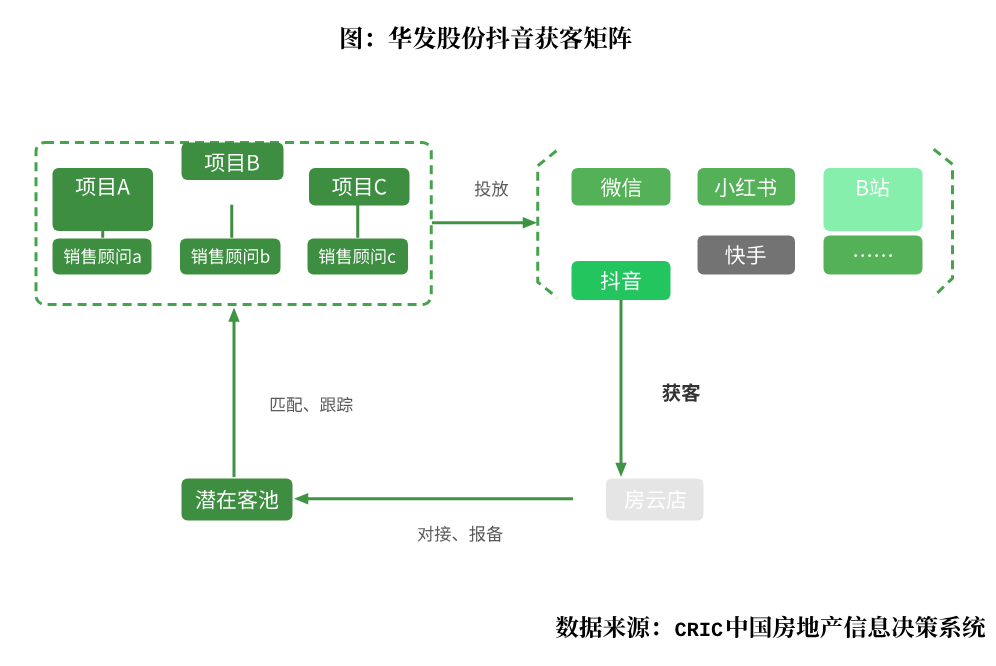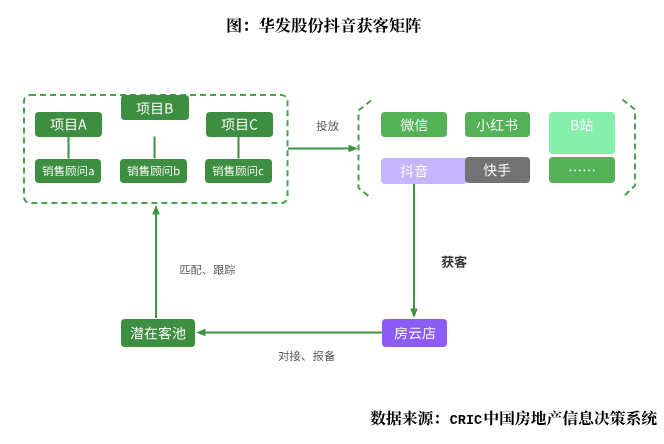--- a/index.html
+++ b/index.html
@@ -42,21 +42,21 @@
     <polygon points="414,318 410.2,308.5 417.8,308.5" stroke="none"></polygon>
     <line x1="156" y1="318" x2="156" y2="213.5"></line>
     <polygon points="156,205 152.2,214.5 159.8,214.5" stroke="none"></polygon>
     <line x1="382" y1="332.5" x2="204.5" y2="332.5"></line>
     <polygon points="196,332.5 205.5,328.7 205.5,336.3" stroke="none"></polygon>
   </g>
 </svg>
 
 <div class="group-dashed"></div>
 
-<div class="node " style="left:35px;top:111.5px;width:67px;height:25px;background:#3E8E41">
+<div class="node " style="left:35px;top:111.5px;width:67px;height:42px;background:#3E8E41">
     <span class="st">项目A</span>
     <svg class="glyph" aria-hidden="true" style="left:14px;top:5.5px" width="39.1" height="15.2" viewBox="-1.1 -12.6 39.1 15.2">
       <path d="M8.7 -7V-4C8.7 -2.6 8.3 -0.8 4.5 0.3C4.7 0.5 5 0.9 5.1 1.1C9.1 -0.2 9.7 -2.2 9.7 -4V-7ZM9.6 -1.3C10.7 -0.6 12.1 0.4 12.8 1.1L13.5 0.4C12.8 -0.3 11.4 -1.3 10.3 -1.9ZM0.4 -2.6 0.7 -1.5C2 -1.9 3.7 -2.5 5.3 -3.1L5.2 -4L3.5 -3.5V-9.1H5.1V-10.1H0.6V-9.1H2.4V-3.1ZM5.8 -8.7V-2.1H6.9V-7.8H11.4V-2.2H12.5V-8.7H9.2C9.4 -9.2 9.6 -9.7 9.8 -10.2H13.4V-11.1H5.3V-10.2H8.6C8.4 -9.7 8.3 -9.2 8.1 -8.7Z M17.3 -6.6H24.6V-4.3H17.3ZM17.3 -7.6V-9.9H24.6V-7.6ZM17.3 -3.3H24.6V-0.9H17.3ZM16.2 -10.9V1H17.3V0.1H24.6V1H25.7V-10.9Z M28.1 0H29.4L30.4 -3.1H34.1L35.1 0H36.5L33 -10.3H31.5ZM30.7 -4.2 31.2 -5.7C31.5 -6.9 31.9 -8 32.2 -9.2H32.3C32.6 -8 32.9 -6.9 33.3 -5.7L33.8 -4.2Z" fill="#FFFFFF"></path>
     </svg>
   </div>
 <div class="node " style="left:120.5px;top:95px;width:68px;height:25px;background:#3E8E41">
     <span class="st">项目B</span>
     <svg class="glyph" aria-hidden="true" style="left:14.4px;top:5.5px" width="39.2" height="15.2" viewBox="-1.1 -12.6 39.2 15.2">
       <path d="M8.7 -7V-4C8.7 -2.6 8.3 -0.8 4.5 0.3C4.7 0.5 5 0.9 5.1 1.1C9.1 -0.2 9.7 -2.2 9.7 -4V-7ZM9.6 -1.3C10.7 -0.6 12.1 0.4 12.8 1.1L13.5 0.4C12.8 -0.3 11.4 -1.3 10.3 -1.9ZM0.4 -2.6 0.7 -1.5C2 -1.9 3.7 -2.5 5.3 -3.1L5.2 -4L3.5 -3.5V-9.1H5.1V-10.1H0.6V-9.1H2.4V-3.1ZM5.8 -8.7V-2.1H6.9V-7.8H11.4V-2.2H12.5V-8.7H9.2C9.4 -9.2 9.6 -9.7 9.8 -10.2H13.4V-11.1H5.3V-10.2H8.6C8.4 -9.7 8.3 -9.2 8.1 -8.7Z M17.3 -6.6H24.6V-4.3H17.3ZM17.3 -7.6V-9.9H24.6V-7.6ZM17.3 -3.3H24.6V-0.9H17.3ZM16.2 -10.9V1H17.3V0.1H24.6V1H25.7V-10.9Z M29.4 0H32.7C35 0 36.6 -1 36.6 -3C36.6 -4.4 35.7 -5.2 34.5 -5.5V-5.5C35.4 -5.8 36 -6.7 36 -7.8C36 -9.6 34.5 -10.3 32.5 -10.3H29.4ZM30.7 -5.9V-9.2H32.3C33.9 -9.2 34.7 -8.8 34.7 -7.6C34.7 -6.5 34 -5.9 32.2 -5.9ZM30.7 -1V-4.9H32.5C34.3 -4.9 35.3 -4.3 35.3 -3.1C35.3 -1.7 34.3 -1 32.5 -1Z" fill="#FFFFFF"></path>
     </svg>
@@ -97,21 +97,21 @@
     <svg class="glyph" aria-hidden="true" style="left:10.6px;top:5.1px" width="43.9" height="15.9" viewBox="-1.1 -13.3 43.9 15.9">
       <path d="M6.5 -11.6V-0.3C6.5 -0.1 6.4 0 6.1 0C5.8 0.1 4.8 0.1 3.8 0C3.9 0.3 4.1 0.8 4.2 1.1C5.5 1.1 6.4 1.1 6.9 0.9C7.4 0.8 7.6 0.4 7.6 -0.3V-11.6ZM9.9 -8C11.1 -6 12.2 -3.4 12.5 -1.7L13.7 -2.2C13.3 -3.8 12.1 -6.4 10.9 -8.4ZM2.8 -8.3C2.5 -6.4 1.7 -4 0.4 -2.5C0.7 -2.4 1.2 -2.1 1.4 -1.9C2.7 -3.5 3.5 -6 4 -8.1Z M14.5 -0.7 14.7 0.4C16.1 0 17.9 -0.4 19.6 -0.7L19.5 -1.7C17.7 -1.3 15.8 -1 14.5 -0.7ZM14.8 -5.9C15.1 -6 15.4 -6.1 17.2 -6.3C16.6 -5.5 16 -4.8 15.7 -4.5C15.2 -4 14.9 -3.7 14.6 -3.6C14.7 -3.3 14.9 -2.8 14.9 -2.6C15.2 -2.7 15.8 -2.9 19.6 -3.5C19.6 -3.7 19.6 -4.1 19.6 -4.4L16.5 -3.9C17.7 -5.2 18.8 -6.7 19.8 -8.2L18.9 -8.8C18.6 -8.3 18.3 -7.8 17.9 -7.3L16 -7.1C16.9 -8.3 17.8 -9.9 18.5 -11.3L17.4 -11.8C16.8 -10.1 15.7 -8.3 15.3 -7.8C15 -7.4 14.7 -7 14.5 -7C14.6 -6.7 14.8 -6.2 14.8 -5.9ZM19.7 -0.8V0.2H27.4V-0.8H24.1V-9.4H27.1V-10.4H19.9V-9.4H23V-0.8Z M38 -10.6C38.9 -10 40.1 -9.2 40.7 -8.6L41.3 -9.4C40.7 -10 39.5 -10.8 38.7 -11.3ZM29.8 -9.3V-8.3H33.9V-5.5H28.8V-4.5H33.9V1.1H34.9V-4.5H40.1C39.9 -2.5 39.7 -1.6 39.5 -1.4C39.3 -1.2 39.2 -1.2 38.9 -1.2C38.6 -1.2 37.6 -1.2 36.8 -1.3C37 -1 37.1 -0.6 37.1 -0.3C38 -0.3 38.8 -0.2 39.3 -0.3C39.7 -0.3 40.1 -0.4 40.3 -0.7C40.8 -1.1 41 -2.2 41.2 -5.1C41.2 -5.2 41.2 -5.5 41.2 -5.5H39.2V-9.3H34.9V-11.7H33.9V-9.3ZM34.9 -5.5V-8.3H38.2V-5.5Z" fill="#FFFFFF"></path>
     </svg>
   </div>
 <div class="node " style="left:549px;top:111.5px;width:66px;height:42px;background:#86efac">
     <span class="st">B站</span>
     <svg class="glyph" aria-hidden="true" style="left:20.9px;top:5.1px" width="24.2" height="15.9" viewBox="-0.1 -13.3 24.2 15.9">
       <path d="M1.4 0H4.7C7 0 8.6 -1 8.6 -3C8.6 -4.4 7.7 -5.2 6.5 -5.5V-5.5C7.4 -5.8 8 -6.7 8 -7.8C8 -9.6 6.5 -10.3 4.5 -10.3H1.4ZM2.7 -5.9V-9.2H4.3C5.9 -9.2 6.7 -8.8 6.7 -7.6C6.7 -6.5 6 -5.9 4.2 -5.9ZM2.7 -1V-4.9H4.5C6.3 -4.9 7.3 -4.3 7.3 -3.1C7.3 -1.7 6.3 -1 4.5 -1Z M10 -9.1V-8.1H15.5V-9.1ZM10.6 -7.4C10.9 -5.8 11.2 -3.7 11.2 -2.3L12.1 -2.5C12 -3.9 11.7 -5.9 11.4 -7.5ZM11.6 -11.4C12 -10.8 12.4 -9.8 12.6 -9.3L13.6 -9.6C13.4 -10.2 13 -11 12.6 -11.7ZM13.8 -7.7C13.6 -6 13.3 -3.5 12.9 -2C11.7 -1.7 10.7 -1.5 9.9 -1.3L10.1 -0.3C11.6 -0.6 13.5 -1.1 15.4 -1.6L15.3 -2.6L13.8 -2.2C14.1 -3.7 14.5 -5.8 14.8 -7.5ZM15.7 -5.1V1.1H16.8V0.4H21V1.1H22.1V-5.1H19.1V-7.9H22.6V-8.9H19.1V-11.8H18V-5.1ZM16.8 -0.5V-4.1H21V-0.5Z" fill="#FFFFFF"></path>
     </svg>
   </div>
-<div class="node " style="left:381px;top:158px;width:86px;height:25.5px;background:#c4b5fd">
+<div class="node " style="left:381px;top:174px;width:66px;height:25.5px;background:#22c55e">
     <span class="st">抖音</span>
     <svg class="glyph" aria-hidden="true" style="left:18.1px;top:5px" width="29.8" height="16" viewBox="-1 -13.4 29.8 16">
       <path d="M6.6 -10C7.4 -9.5 8.5 -8.8 9 -8.2L9.6 -9C9.1 -9.6 8 -10.3 7.1 -10.8ZM5.9 -6.5C6.8 -6 8 -5.3 8.5 -4.8L9.1 -5.7C8.5 -6.2 7.4 -6.8 6.4 -7.3ZM10.4 -11.8V-3.7L5.3 -2.8L5.5 -1.9L10.4 -2.7V1.1H11.5V-2.8L13.5 -3.2L13.3 -4.1L11.5 -3.8V-11.8ZM2.6 -11.8V-8.9H0.7V-7.9H2.6V-4.9C1.8 -4.7 1.1 -4.5 0.5 -4.3L0.8 -3.3L2.6 -3.9V-0.2C2.6 -0 2.5 0 2.3 0.1C2.1 0.1 1.5 0.1 0.9 0C1 0.3 1.1 0.8 1.2 1C2.2 1 2.7 1 3.1 0.8C3.5 0.7 3.6 0.4 3.6 -0.2V-4.2L5.5 -4.7L5.4 -5.7L3.6 -5.2V-7.9H5.4V-8.9H3.6V-11.8Z M20.1 -11.7C20.3 -11.3 20.5 -10.9 20.6 -10.5H15.6V-9.5H26.6V-10.5H21.8C21.7 -10.9 21.4 -11.5 21.1 -11.9ZM17.5 -9.2C17.8 -8.6 18.2 -7.8 18.3 -7.2H14.8V-6.2H27.2V-7.2H23.7C24.1 -7.8 24.4 -8.6 24.7 -9.2L23.6 -9.5C23.4 -8.8 22.9 -7.9 22.6 -7.2H18.9L19.4 -7.3C19.3 -7.9 18.9 -8.8 18.5 -9.5ZM17.7 -1.8H24.4V-0.3H17.7ZM17.7 -2.7V-4.1H24.4V-2.7ZM16.7 -5V1.1H17.7V0.6H24.4V1.1H25.5V-5Z" fill="#FFFFFF"></path>
     </svg>
   </div>
 <div class="node " style="left:464.5px;top:157px;width:65px;height:25.5px;background:#737373">
     <span class="st">快手</span>
     <svg class="glyph" aria-hidden="true" style="left:17.5px;top:5.1px" width="29.9" height="15.9" viewBox="-1.1 -13.3 29.9 15.9">
       <path d="M2.4 -11.8V1.1H3.4V-11.8ZM1.1 -9.1C1 -7.9 0.8 -6.4 0.4 -5.5L1.2 -5.2C1.6 -6.2 1.8 -7.8 1.9 -8.9ZM3.5 -9.2C3.9 -8.3 4.3 -7.2 4.5 -6.6L5.3 -7C5.1 -7.6 4.6 -8.7 4.2 -9.5ZM11.3 -5.3H9.1C9.2 -5.9 9.2 -6.5 9.2 -7.1V-8.5H11.3ZM8.1 -11.8V-9.5H5.4V-8.5H8.1V-7.1C8.1 -6.5 8.1 -5.9 8.1 -5.3H4.6V-4.3H7.9C7.5 -2.6 6.6 -0.9 4.2 0.4C4.4 0.6 4.8 1 4.9 1.2C7.3 -0.1 8.3 -1.9 8.8 -3.6C9.6 -1.4 10.9 0.3 12.9 1.2C13 0.9 13.4 0.4 13.6 0.2C11.7 -0.5 10.3 -2.2 9.6 -4.3H13.5V-5.3H12.3V-9.5H9.2V-11.8Z M14.7 -4.5V-3.5H20.5V-0.4C20.5 -0.1 20.4 0 20 0C19.7 0 18.6 0.1 17.4 0C17.6 0.3 17.8 0.8 17.9 1.1C19.4 1.1 20.3 1.1 20.8 0.9C21.3 0.7 21.6 0.4 21.6 -0.4V-3.5H27.3V-4.5H21.6V-6.8H26.5V-7.8H21.6V-10.1C23.2 -10.3 24.8 -10.5 25.9 -10.9L25.2 -11.7C23 -11.1 19 -10.7 15.6 -10.5C15.7 -10.3 15.8 -9.9 15.9 -9.6C17.3 -9.7 18.9 -9.8 20.5 -9.9V-7.8H15.6V-6.8H20.5V-4.5Z" fill="#FFFFFF"></path>
     </svg>
@@ -122,21 +122,21 @@
       <path d="M2.3 -6.2C1.8 -6.2 1.4 -5.8 1.4 -5.3C1.4 -4.8 1.8 -4.4 2.3 -4.4C2.9 -4.4 3.3 -4.8 3.3 -5.3C3.3 -5.8 2.9 -6.2 2.3 -6.2ZM7 -6.2C6.5 -6.2 6.1 -5.8 6.1 -5.3C6.1 -4.8 6.5 -4.4 7 -4.4C7.5 -4.4 7.9 -4.8 7.9 -5.3C7.9 -5.8 7.5 -6.2 7 -6.2ZM11.7 -6.2C11.1 -6.2 10.7 -5.8 10.7 -5.3C10.7 -4.8 11.1 -4.4 11.7 -4.4C12.2 -4.4 12.6 -4.8 12.6 -5.3C12.6 -5.8 12.2 -6.2 11.7 -6.2Z M16.3 -6.2C15.8 -6.2 15.4 -5.8 15.4 -5.3C15.4 -4.8 15.8 -4.4 16.3 -4.4C16.9 -4.4 17.3 -4.8 17.3 -5.3C17.3 -5.8 16.9 -6.2 16.3 -6.2ZM21 -6.2C20.5 -6.2 20.1 -5.8 20.1 -5.3C20.1 -4.8 20.5 -4.4 21 -4.4C21.5 -4.4 21.9 -4.8 21.9 -5.3C21.9 -5.8 21.5 -6.2 21 -6.2ZM25.7 -6.2C25.1 -6.2 24.7 -5.8 24.7 -5.3C24.7 -4.8 25.1 -4.4 25.7 -4.4C26.2 -4.4 26.6 -4.8 26.6 -5.3C26.6 -5.8 26.2 -6.2 25.7 -6.2Z" fill="#FFFFFF"></path>
     </svg>
   </div>
 
 <div class="node " style="left:121px;top:318.5px;width:74px;height:28px;background:#3E8E41">
     <span class="st">销售顾问c</span>
     <svg class="glyph" aria-hidden="true" style="left:8px;top:6.2px" width="58" height="16" viewBox="-1 -13.4 58 16">
       <path d="M1.2 -10.9C2.1 -10.5 3.2 -9.8 3.7 -9.3L4.3 -10.2C3.8 -10.7 2.7 -11.3 1.8 -11.6ZM0.5 -7.1C1.4 -6.7 2.5 -6.1 3 -5.6L3.6 -6.5C3.1 -7 2 -7.5 1.1 -7.9ZM0.9 0.3 1.8 0.9C2.6 -0.4 3.5 -2.1 4.1 -3.6L3.3 -4.3C2.6 -2.7 1.6 -0.8 0.9 0.3ZM6.2 -1.6H11.3V-0.4H6.2ZM6.2 -2.4V-3.6H11.3V-2.4ZM5.2 -4.4V1.1H6.2V0.5H11.3V1.1H12.3V-4.4ZM4.1 -8.6V-7.7H5.9C5.7 -6.7 5.2 -5.7 3.9 -5C4.1 -4.9 4.4 -4.5 4.6 -4.3C5.5 -5 6.1 -5.8 6.5 -6.6C6.9 -6.1 7.5 -5.6 7.7 -5.3L8.4 -6C8.1 -6.3 7.2 -7 6.8 -7.4L6.8 -7.7H8.4V-8.6H6.9L7 -9.2V-9.6H8.3V-10.5H7V-11.7H6V-10.5H4.4V-9.6H6V-9.2L6 -8.6ZM8.8 -10.5V-9.6H10.4V-9.3C10.4 -9.1 10.4 -8.8 10.3 -8.6H8.8V-7.7H10.2C10 -6.8 9.4 -6 8.3 -5.3C8.5 -5.2 8.8 -4.8 8.9 -4.6C10 -5.3 10.6 -6.1 10.9 -6.9C11.4 -6 12.1 -5.1 12.9 -4.6C13 -4.9 13.3 -5.2 13.6 -5.4C12.6 -5.8 11.9 -6.7 11.5 -7.7H13.3V-8.6H11.3C11.3 -8.8 11.3 -9 11.3 -9.3V-9.6H13.1V-10.5H11.3V-11.7H10.4V-10.5Z M19.5 -11.8C19.3 -11 19 -10.3 18.7 -9.6H14.9V-8.6H18.3C17.4 -6.8 16.1 -5.1 14.5 -4C14.7 -3.8 15 -3.3 15.1 -3C15.7 -3.5 16.2 -3.9 16.7 -4.5V1.1H17.8V-5.7C18.4 -6.6 19 -7.6 19.5 -8.6H27.1V-9.6H19.9C20.1 -10.2 20.4 -10.9 20.6 -11.5ZM22.4 -7.9V-5.2H19.2V-4.2H22.4V-0.2H18.7V0.8H27.1V-0.2H23.4V-4.2H26.6V-5.2H23.4V-7.9Z M33 -7.4H37.2C36.7 -6.8 35.9 -6.2 35 -5.7C34.2 -6.1 33.5 -6.7 32.9 -7.4ZM33.3 -9.3C32.6 -8.2 31.2 -7 29.3 -6.1C29.5 -6 29.8 -5.6 30 -5.4C30.8 -5.8 31.6 -6.2 32.2 -6.7C32.7 -6.1 33.3 -5.6 34 -5.1C32.3 -4.3 30.4 -3.7 28.5 -3.4C28.7 -3.1 28.9 -2.7 29 -2.4C29.7 -2.6 30.5 -2.8 31.2 -3V1.1H32.3V0.6H37.8V1.1H38.9V-3.1C39.5 -2.9 40.2 -2.8 40.8 -2.7C41 -3 41.3 -3.4 41.5 -3.7C39.5 -3.9 37.6 -4.4 36 -5.1C37.2 -5.9 38.2 -6.8 38.9 -7.9L38.1 -8.3L38 -8.2H33.8C34 -8.5 34.2 -8.8 34.4 -9.1ZM35 -4.5C36 -4 37.2 -3.5 38.4 -3.2H31.9C33 -3.6 34 -4 35 -4.5ZM32.3 -0.3V-2.3H37.8V-0.3ZM34 -11.6C34.3 -11.3 34.5 -10.9 34.7 -10.5H29.1V-7.9H30.1V-9.5H39.9V-7.9H40.9V-10.5H35.9C35.7 -10.9 35.4 -11.5 35.1 -11.9Z M43.3 -10.8C44.2 -10.4 45.3 -9.8 45.9 -9.3L46.5 -10.2C45.9 -10.6 44.8 -11.2 43.9 -11.6ZM42.6 -7C43.4 -6.6 44.5 -6 45.1 -5.5L45.6 -6.4C45.1 -6.8 44 -7.4 43.1 -7.8ZM43 0.2 43.9 0.9C44.7 -0.4 45.7 -2.2 46.4 -3.6L45.6 -4.3C44.8 -2.7 43.7 -0.9 43 0.2ZM47.5 -10.4V-6.6L45.9 -6L46.3 -5L47.5 -5.5V-1C47.5 0.6 48 1 49.7 1C50.1 1 53 1 53.4 1C55 1 55.3 0.3 55.5 -1.6C55.2 -1.7 54.8 -1.9 54.5 -2C54.4 -0.4 54.2 0 53.4 0C52.8 0 50.2 0 49.8 0C48.8 0 48.6 -0.2 48.6 -1V-5.9L50.6 -6.7V-2H51.7V-7.1L53.8 -8C53.8 -5.8 53.8 -4.3 53.7 -3.9C53.6 -3.6 53.5 -3.5 53.2 -3.5C53.1 -3.5 52.5 -3.5 52.1 -3.5C52.3 -3.3 52.4 -2.8 52.4 -2.5C52.9 -2.5 53.5 -2.5 53.9 -2.6C54.3 -2.8 54.6 -3 54.7 -3.7C54.8 -4.3 54.9 -6.3 54.9 -8.8L54.9 -9L54.2 -9.3L54 -9.2L53.9 -9.1L51.7 -8.2V-11.7H50.6V-7.8L48.6 -7V-10.4Z" fill="#FFFFFF"></path>
     </svg>
   </div>
-<div class="node " style="left:382px;top:318.5px;width:65px;height:28px;background:#8b5cf6">
+<div class="node " style="left:404px;top:318.5px;width:65px;height:28px;background:#e5e5e5">
     <span class="st">房云店</span>
     <svg class="glyph" aria-hidden="true" style="left:10.6px;top:6.3px" width="43.8" height="15.9" viewBox="-1.1 -13.3 43.8 15.9">
       <path d="M7.1 -6.7C7.4 -6.2 7.7 -5.6 7.9 -5.2H3.4V-4.3H6.1C5.9 -2.2 5.3 -0.5 2.8 0.3C3 0.5 3.3 0.9 3.4 1.1C5.3 0.4 6.2 -0.7 6.7 -2.2H10.9C10.7 -0.8 10.6 -0.2 10.3 0C10.2 0.1 10.1 0.1 9.8 0.1C9.5 0.1 8.8 0.1 8 0.1C8.1 0.3 8.3 0.7 8.3 0.9C9.1 1 9.8 1 10.2 1C10.7 0.9 10.9 0.9 11.2 0.6C11.6 0.3 11.8 -0.6 12 -2.6C12 -2.8 12 -3.1 12 -3.1H6.9C7 -3.5 7.1 -3.9 7.1 -4.3H12.9V-5.2H8.1L8.9 -5.5C8.7 -5.9 8.3 -6.6 8 -7ZM6.2 -11.5C6.4 -11.1 6.5 -10.7 6.7 -10.4H1.9V-7C1.9 -4.8 1.8 -1.7 0.4 0.6C0.7 0.7 1.2 0.9 1.4 1.1C2.8 -1.2 3 -4.7 3 -7V-7.1H12.4V-10.4H7.8C7.7 -10.8 7.4 -11.3 7.2 -11.8ZM3 -9.5H11.3V-8H3Z M16.3 -10.6V-9.6H25.8V-10.6ZM16 0.6C16.5 0.4 17.4 0.3 25.1 -0.3C25.4 0.2 25.7 0.7 25.9 1.2L26.9 0.6C26.2 -0.7 24.8 -2.8 23.6 -4.4L22.7 -3.9C23.2 -3.1 23.9 -2.2 24.4 -1.3L17.4 -0.8C18.5 -2.1 19.7 -3.9 20.6 -5.6H27.2V-6.7H14.8V-5.6H19.1C18.2 -3.8 17.1 -2.1 16.7 -1.6C16.2 -1 15.9 -0.6 15.6 -0.6C15.7 -0.2 15.9 0.4 16 0.6Z M32.1 -4V0.9H33.1V0.4H39V0.9H40.1V-4H36.2V-5.9H40.8V-6.9H36.2V-8.6H35.2V-4ZM33.1 -0.6V-3.1H39V-0.6ZM34.5 -11.5C34.8 -11 35.1 -10.5 35.3 -10.1H29.8V-6.4C29.8 -4.4 29.6 -1.5 28.4 0.5C28.7 0.6 29.1 1 29.3 1.1C30.6 -1 30.8 -4.2 30.8 -6.4V-9H41.2V-10.1H36.4C36.3 -10.6 35.9 -11.2 35.5 -11.7Z" fill="#FFFFFF"></path>
     </svg>
   </div>
 
 <div class="flabel" style="left:314.8px;top:118.6px;width:25.3px;height:13.6px">
     <span class="st">投放</span>
     <svg class="glyph" aria-hidden="true" style="left:0;top:0" width="25.3" height="13.6" viewBox="-1.1 -11.2 25.3 13.6">
       <path d="M2.1 -9.7V-7.3H0.5V-6.5H2.1V-4C1.5 -3.9 0.9 -3.7 0.4 -3.6L0.6 -2.7L2.1 -3.2V-0.2C2.1 -0 2 0 1.9 0C1.7 0 1.2 0.1 0.7 0C0.8 0.3 0.9 0.6 1 0.8C1.7 0.8 2.2 0.8 2.5 0.7C2.8 0.5 2.9 0.3 2.9 -0.2V-3.4L4.1 -3.8L4 -4.6L2.9 -4.3V-6.5H4.4V-7.3H2.9V-9.7ZM5.4 -9.2V-8C5.4 -7.2 5.2 -6.2 3.9 -5.5C4.1 -5.4 4.4 -5 4.5 -4.9C5.9 -5.7 6.3 -6.9 6.3 -8V-8.4H8.3V-6.6C8.3 -5.7 8.4 -5.4 9.2 -5.4C9.4 -5.4 10 -5.4 10.2 -5.4C10.5 -5.4 10.7 -5.4 10.9 -5.5C10.8 -5.6 10.8 -6 10.8 -6.2C10.6 -6.2 10.4 -6.1 10.2 -6.1C10 -6.1 9.5 -6.1 9.3 -6.1C9.1 -6.1 9.1 -6.3 9.1 -6.6V-9.2ZM9.1 -3.8C8.6 -2.9 8 -2.2 7.3 -1.6C6.5 -2.2 5.9 -2.9 5.5 -3.8ZM4.3 -4.6V-3.8H4.8L4.6 -3.7C5.1 -2.7 5.8 -1.8 6.5 -1.1C5.6 -0.5 4.5 -0.1 3.4 0.1C3.6 0.3 3.8 0.7 3.8 0.9C5 0.6 6.2 0.2 7.2 -0.5C8.2 0.1 9.2 0.6 10.5 0.9C10.6 0.7 10.8 0.3 11 0.1C9.9 -0.1 8.8 -0.5 8 -1.1C9 -1.9 9.8 -3 10.2 -4.4L9.7 -4.6L9.5 -4.6Z M13.9 -9.5C14.1 -9 14.4 -8.3 14.5 -7.9L15.2 -8.2C15.1 -8.5 14.9 -9.2 14.6 -9.7ZM12 -7.8V-7H13.4V-4.6C13.4 -3 13.2 -1.1 11.8 0.3C12 0.5 12.3 0.7 12.4 0.9C14 -0.7 14.2 -2.7 14.2 -4.6V-4.7H15.8C15.7 -1.5 15.6 -0.4 15.4 -0.1C15.3 0 15.2 0 15.1 0C14.9 0 14.5 0 14 -0C14.1 0.2 14.2 0.6 14.2 0.8C14.7 0.8 15.2 0.8 15.5 0.8C15.8 0.8 16 0.7 16.1 0.4C16.4 0 16.5 -1.3 16.6 -5.1C16.6 -5.2 16.6 -5.5 16.6 -5.5H14.2V-7H17.1V-7.8ZM18.7 -6.7H20.8C20.6 -5.2 20.3 -4 19.7 -3C19.2 -4 18.9 -5.3 18.7 -6.6ZM18.5 -9.7C18.2 -7.7 17.6 -5.8 16.6 -4.5C16.8 -4.4 17.1 -4.1 17.3 -3.9C17.6 -4.3 17.9 -4.8 18.1 -5.3C18.4 -4.1 18.8 -3 19.2 -2.1C18.6 -1.1 17.7 -0.4 16.5 0.2C16.6 0.4 16.9 0.7 17 0.9C18.1 0.4 19 -0.4 19.7 -1.3C20.3 -0.4 21.1 0.4 22.1 0.9C22.2 0.7 22.5 0.3 22.7 0.2C21.6 -0.3 20.8 -1.1 20.2 -2.1C21 -3.3 21.4 -4.8 21.7 -6.7H22.6V-7.5H18.9C19.1 -8.2 19.3 -8.8 19.4 -9.5Z" fill="#595959"></path>

